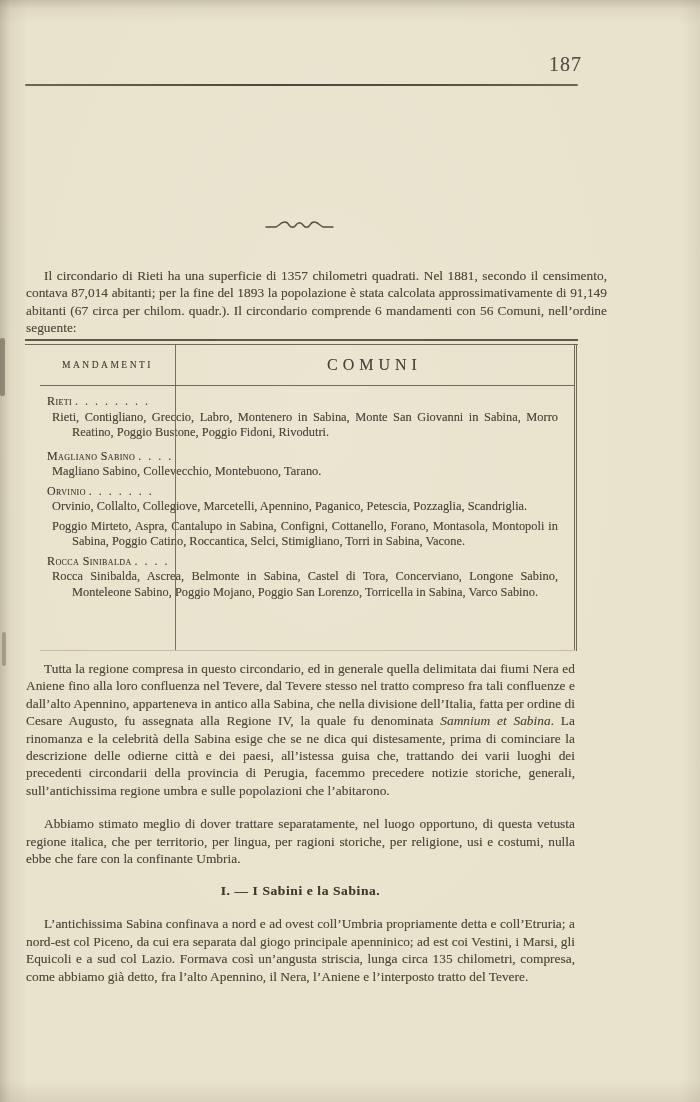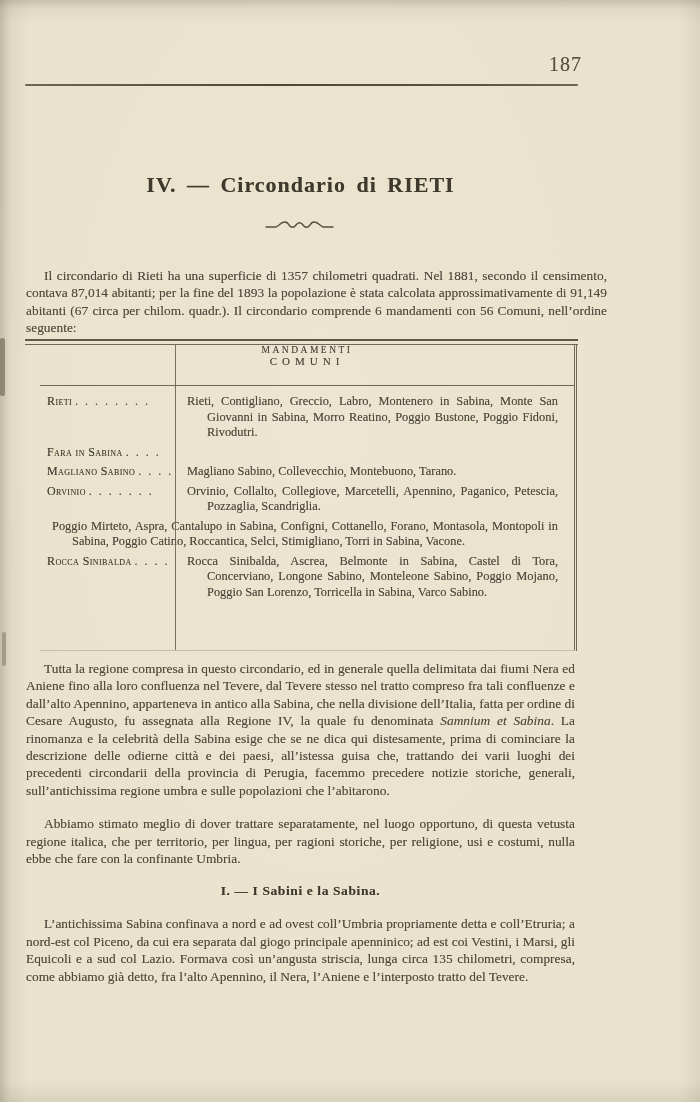--- a/index.html
+++ b/index.html
@@ -52,32 +52,31 @@
     border-bottom:1px solid rgba(111,104,88,0.30);
     box-sizing:border-box;
   }
   .tbl-divider{
     position:absolute;left:135px;top:0;bottom:0;width:1px;
     background:rgba(100,93,77,0.85);
   }
   .tbl-head{
     display:flex;height:40px;align-items:center;
     border-bottom:1px solid #6f6858;
-    flex-direction:column;
   }
   .th-mand{
     width:135px;text-align:center;font-size:9.5px;
     letter-spacing:2.5px;color:#49433a;
   }
   .th-com{
-    flex:1;text-align:center;font-size:11px;
+    flex:1;text-align:center;font-size:16px;
     letter-spacing:5px;color:#49433a;
   }
   .tbl-rows{padding-top:8px;}
-  .trow{display:flex;margin-bottom:4px;}
+  .trow{display:flex;margin-bottom:4px;flex-direction:column;}
   .mand{
     width:135px;box-sizing:border-box;padding-left:7px;
     font-variant:small-caps;font-size:12px;letter-spacing:0.4px;
     color:#3f3a30;white-space:nowrap;overflow:hidden;line-height:15.5px;
   }
   .dots{letter-spacing:2px;color:#4f483c;margin-left:3px;}
   .comuni{
     flex:1;font-size:12.4px;line-height:15.5px;text-align:justify;
     padding:0 16px 0 32px;text-indent:-20px;color:#4c463b;
   }
@@ -94,21 +93,20 @@
 </head>
 <body>
 
 <div class="page">
 
   <div class="page-number">187</div>
   <div class="head-rule"></div>
   <div class="smudge s1"></div>
   <div class="smudge s2"></div>
 
-  <div class="chapter-title">IV. — Circondario di RIETI</div>
 
   <div class="ornament">
     <svg width="74" height="12" viewBox="0 0 74 12">
       <path d="M2,6 h10 l3,-2 c4,-4 8,-4 10,0 c2,3 5,3 7,0 c2,-3 5,-3 7,0 c2,3 5,3 7,0 c2,-4 6,-4 10,0 l3,2 h10" stroke="#55503f" stroke-width="1.4" fill="none" stroke-linecap="round"></path>
     </svg>
   </div>
 
   <p class="para intro">Il circondario di Rieti ha una superficie di 1357 chilometri quadrati. Nel 1881, secondo il censimento, contava 87,014 abitanti; per la fine del 1893 la popolazione è stata calcolata approssimativamente di 91,149 abitanti (67 circa per chilom. quadr.). Il circondario comprende 6 mandamenti con 56 Comuni, nell’ordine seguente:</p>
 
   <div class="tbl-toprule"></div>
@@ -120,21 +118,20 @@
       <div class="th-mand">MANDAMENTI</div>
       <div class="th-com">COMUNI</div>
     </div>
 
     <div class="tbl-rows">
       <div class="trow">
         <div class="mand"><span>Rieti</span><span class="dots">. . . . . . . .</span></div>
         <div class="comuni">Rieti, Contigliano, Greccio, Labro, Montenero in Sabina, Monte San Giovanni in Sabina, Morro Reatino, Poggio Bustone, Poggio Fidoni, Rivodutri.</div>
       </div>
       <div class="trow">
-        <div class="mand"><span>Fara in Sabina</span><span class="dots">. . . .</span></div>
       </div>
       <div class="trow">
         <div class="mand"><span>Magliano Sabino</span><span class="dots">. . . .</span></div>
         <div class="comuni">Magliano Sabino, Collevecchio, Montebuono, Tarano.</div>
       </div>
       <div class="trow">
         <div class="mand"><span>Orvinio</span><span class="dots">. . . . . . .</span></div>
         <div class="comuni">Orvinio, Collalto, Collegiove, Marcetelli, Apennino, Paganico, Petescia, Pozzaglia, Scandriglia.</div>
       </div>
       <div class="trow">

